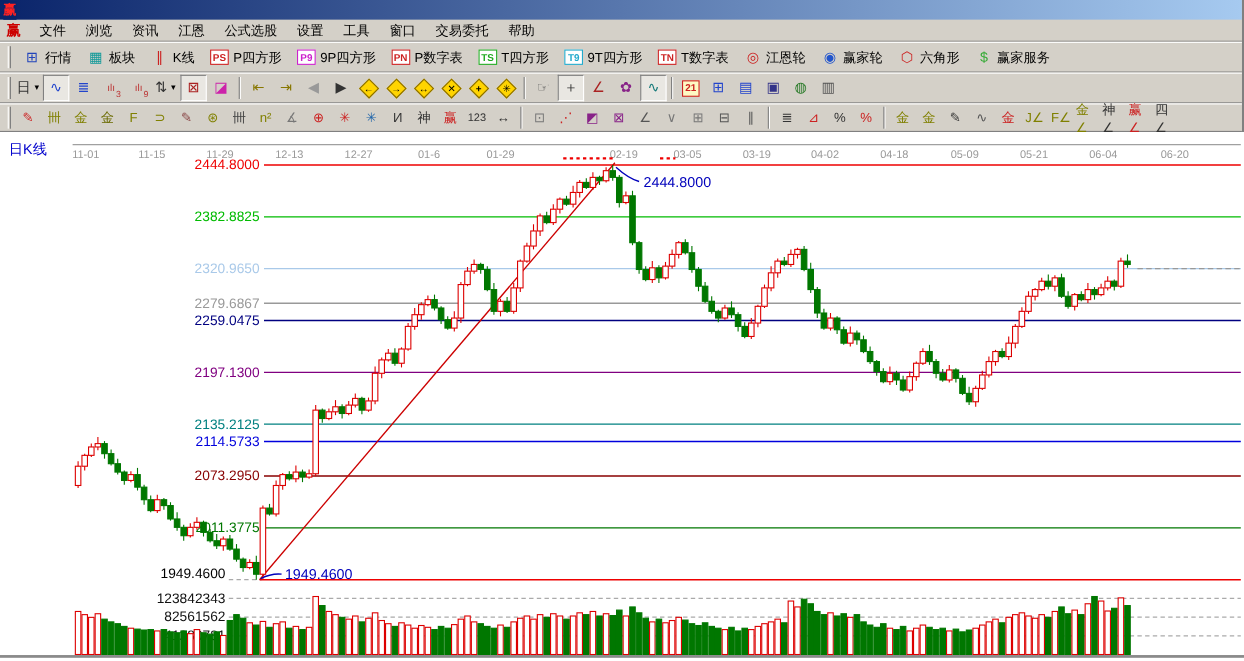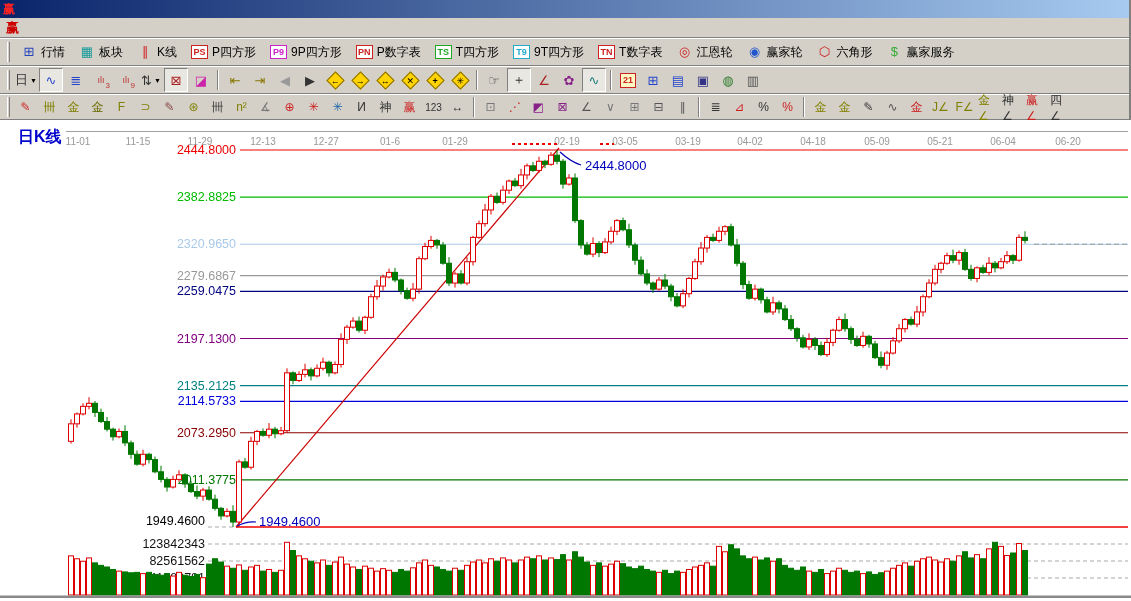--- a/index.html
+++ b/index.html
@@ -31,35 +31,36 @@
   .ibtn.pressed { border-color:#808080 #fff #fff #808080; background:#e9e7e2; }
   .ibtn .sub { font-size:8px; position:absolute; right:2px; bottom:1px; }
   .ibtn .dd { font-size:7px; color:#000; margin-left:2px; }
   .sep { width:2px; height:20px; border-left:1px solid #808080; border-right:1px solid #fff; margin:0 3px; }
   .dia { width:13px; height:13px; background:#ffd400; border:1px solid #886c00; transform:rotate(45deg); display:inline-flex; align-items:center; justify-content:center; }
   .dia > span { transform:rotate(-45deg); font-size:9px; color:#000; font-weight:bold; }
   .bdg21 { width:16px; height:15px; border:1px solid #cc2222; color:#cc2222; background:#fef9c3; font-size:9px; font-weight:bold; display:inline-flex; align-items:center; justify-content:center; }
 
   
   .chartwrap { position:relative; width:1131px; height:481px; background:#ffffff; }
-  .mode-label { position:absolute; left:8px; top:7px; color:#0000cc; font-size:16px; font-weight:bold; z-index:5;margin-left:10px; }
+  .mode-label { position:absolute; left:8px; top:7px; color:#0000cc; font-size:13px; font-weight:normal; z-index:5; }
   .datelabel { position:absolute; top:16px; color:#999; font-size:10px; transform:translateX(-50%); white-space:nowrap; }
   svg text { font-family:"Liberation Sans","DejaVu Sans",sans-serif; }
 </style>
 </head>
 <body>
 
 <div class="window">
 
   <div class="titlebar">
     <span class="logo">赢</span>
   </div>
 
   <div class="menubar">
     <span class="logo">赢</span>
+    <span id="menu-items"><span class="menu-item">文件</span><span class="menu-item">浏览</span><span class="menu-item">资讯</span><span class="menu-item">江恩</span><span class="menu-item">公式选股</span><span class="menu-item">设置</span><span class="menu-item">工具</span><span class="menu-item">窗口</span><span class="menu-item">交易委托</span><span class="menu-item">帮助</span></span>
   </div>
 
   <div class="tb tb1">
     <span class="grip"></span>
     <span id="tb1-items" style="display:flex;align-items:center;">
         <span class="tbtn">
           <span class="tico" style="color: rgb(34, 68, 187);">⊞</span>
           <span>行情</span>
         </span>
         <span class="tbtn">

